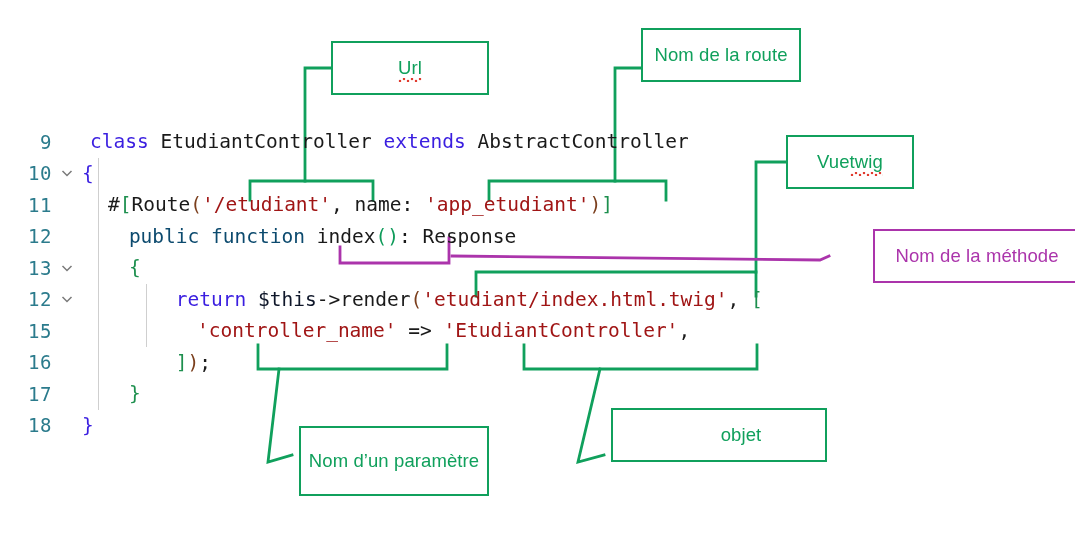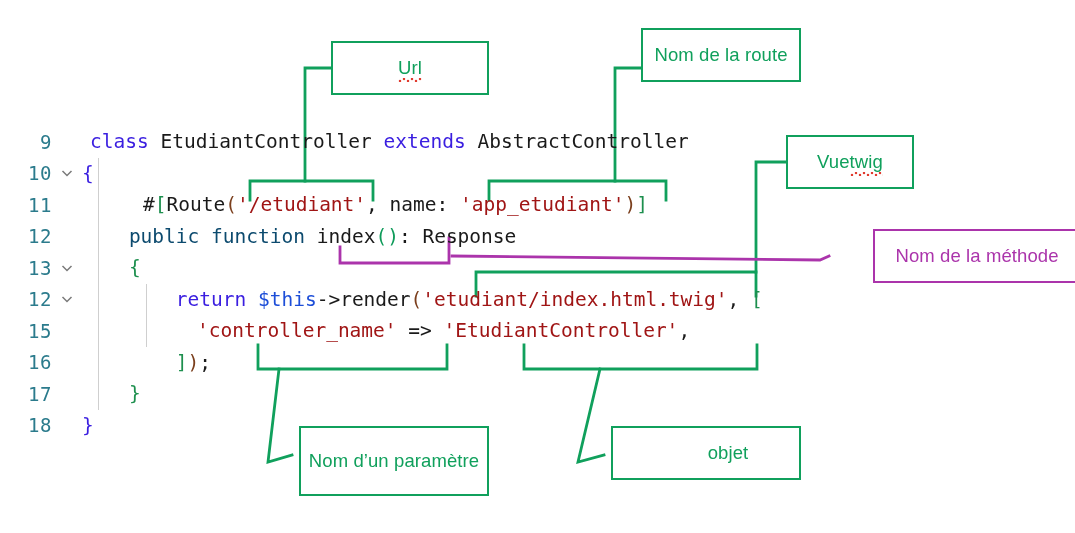--- a/index.html
+++ b/index.html
@@ -15,21 +15,21 @@
   .code-area{position:absolute;left:0;top:126px;width:900px;}
   .code-line{position:relative;height:31.5px;display:flex;align-items:center;font-family:"DejaVu Sans Mono","Liberation Mono",monospace;font-size:19.5px;}
   .lineno{width:52px;text-align:right;color:#2b7b8c;font-family:"DejaVu Sans Mono","Liberation Mono",monospace;font-size:19px;letter-spacing:.5px;}
   .fold{width:30px;text-align:center;color:#7a7a7a;font-size:13px;line-height:1;}
   .fold svg{display:block;margin:0 auto;}
   .codetext{white-space:pre;color:#1a1a1a;}
 
   
   .kw{color:#3a1ee0;}
   .kw2{color:#0c4a6e;}
-  .var{color:#1d4ed8;}
+  .var{color:#0f172a;}
   .str{color:#a01515;}
   .par{color:#0f9b5a;}
   .brk{color:#1d8f4e;}
   .brace{color:#3a1ee0;}
   .plain{color:#1a1a1a;}
   .punc{color:#7b3f1d;}
 
   
   .guide{position:absolute;top:0;width:1px;height:100%;background:#cfcfcf;}
 
@@ -96,21 +96,21 @@
   </div>
 
   <div class="abox purple" style="left:829px;top:229px;width:208px;height:54px;">
     <span>Nom de la méthode</span>
   </div>
 
   <div class="abox green" style="left:299px;top:426px;width:190px;height:70px;">
     <span>Nom d’un paramètre</span>
   </div>
 
-  <div class="abox green" style="left:611px;top:426px;width:190px;height:54px;padding-left:44px;">
+  <div class="abox green" style="left:611px;top:408px;width:216px;height:54px;padding-left:44px;">
     <span>objet</span>
   </div>
 
   <div class="code-area">
     <div class="guide" style="left:98px;top:32px;height:252px;"></div>
     <div class="guide" style="left:146px;top:158px;height:63px;"></div>
     <div id="code-lines">
         <div class="code-line">
           <span class="lineno">9</span>
           <span class="fold"></span>
@@ -121,21 +121,21 @@
           <span class="fold">
             <svg width="14" height="14" viewBox="0 0 14 14">
               <path d="M2.5 5 L7 9.5 L11.5 5" fill="none" stroke="#7a7a7a" stroke-width="1.5"></path>
             </svg>
           </span>
           <span class="codetext" style="margin-left: 0px;"><span class="brace">{</span></span>
         </div>
         <div class="code-line">
           <span class="lineno">11</span>
           <span class="fold"></span>
-          <span class="codetext" style="margin-left: 61px;"><span class="plain">#</span><span class="brk">[</span><span class="plain">Route</span><span class="punc">(</span><span class="str">'/etudiant'</span><span class="plain">, name: </span><span class="str">'app_etudiant'</span><span class="punc">)</span><span class="brk">]</span></span>
+          <span class="codetext" style="margin-left: 26px;"><span class="plain">#</span><span class="brk">[</span><span class="plain">Route</span><span class="punc">(</span><span class="str">'/etudiant'</span><span class="plain">, name: </span><span class="str">'app_etudiant'</span><span class="punc">)</span><span class="brk">]</span></span>
         </div>
         <div class="code-line">
           <span class="lineno">12</span>
           <span class="fold"></span>
           <span class="codetext" style="margin-left: 46.88px;"><span class="kw2">public function</span><span class="plain"> index</span><span class="par">()</span><span class="plain">: Response</span></span>
         </div>
         <div class="code-line">
           <span class="lineno">13</span>
           <span class="fold">
             <svg width="14" height="14" viewBox="0 0 14 14">

